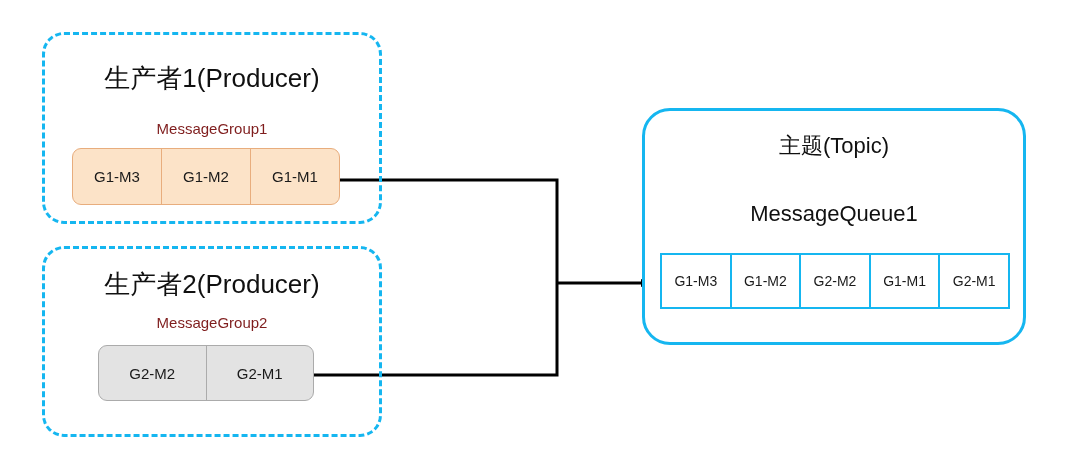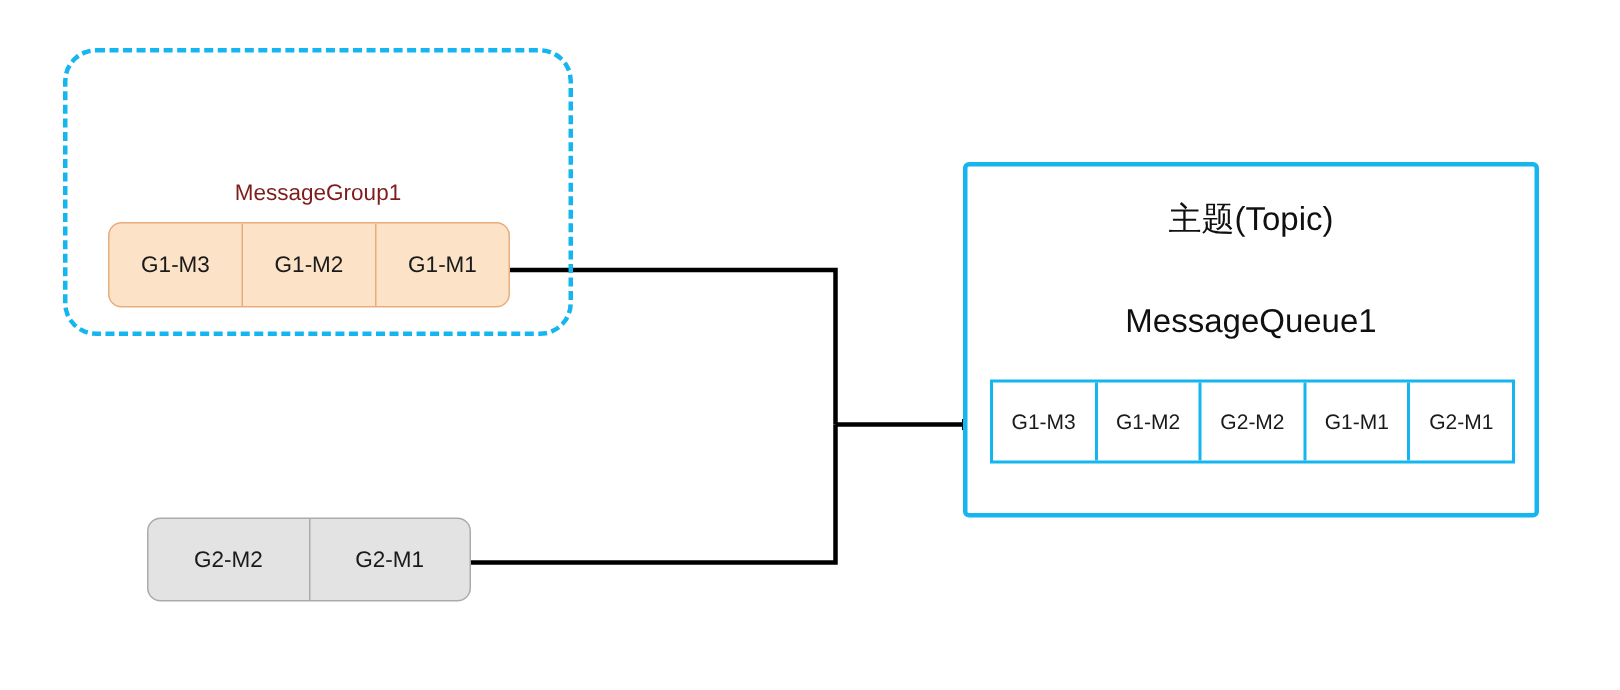--- a/index.html
+++ b/index.html
@@ -100,21 +100,21 @@
 
   
   #topic-box {
     position: absolute;
     box-sizing: border-box;
     left: 642px;
     top: 108px;
     width: 384px;
     height: 237px;
     border: 3px solid #15B6F0;
-    border-radius: 4px;
+    border-radius: 28px;
     background: #ffffff;
   }
   #topic-title {
     position: absolute;
     left: 0;
     top: 24px;
     width: 100%;
     text-align: center;
     font-size: 22px;
     line-height: 1;
@@ -181,29 +181,34 @@
     </defs>
 
     <path d="M340,180 L557,180 L557,283" fill="none" stroke="#000000" stroke-width="3"></path>
 
     <path d="M314,375 L557,375 L557,283" fill="none" stroke="#000000" stroke-width="3"></path>
 
     <path d="M557,283 L650,283" fill="none" stroke="#000000" stroke-width="3" marker-end="url(#arrowhead)"></path>
   </svg>
 
   <div class="producer-box" id="producer-1">
+    <div class="producer-title">生产者1(Producer)</div>
     <div class="group-label">MessageGroup1</div>
   </div>
 
   <div class="msg-strip" id="msg-strip-1">
     <div class="cell">G1-M3</div>
     <div class="cell">G1-M2</div>
     <div class="cell">G1-M1</div>
   </div>
 
+  <div class="producer-box" id="producer-2">
+    <div class="producer-title">生产者2(Producer)</div>
+    <div class="group-label">MessageGroup2</div>
+  </div>
 
   <div class="msg-strip" id="msg-strip-2">
     <div class="cell">G2-M2</div>
     <div class="cell">G2-M1</div>
   </div>
 
   <div id="topic-box">
     <div id="topic-title">主题(Topic)</div>
     <div id="queue-name">MessageQueue1</div>
   </div>

